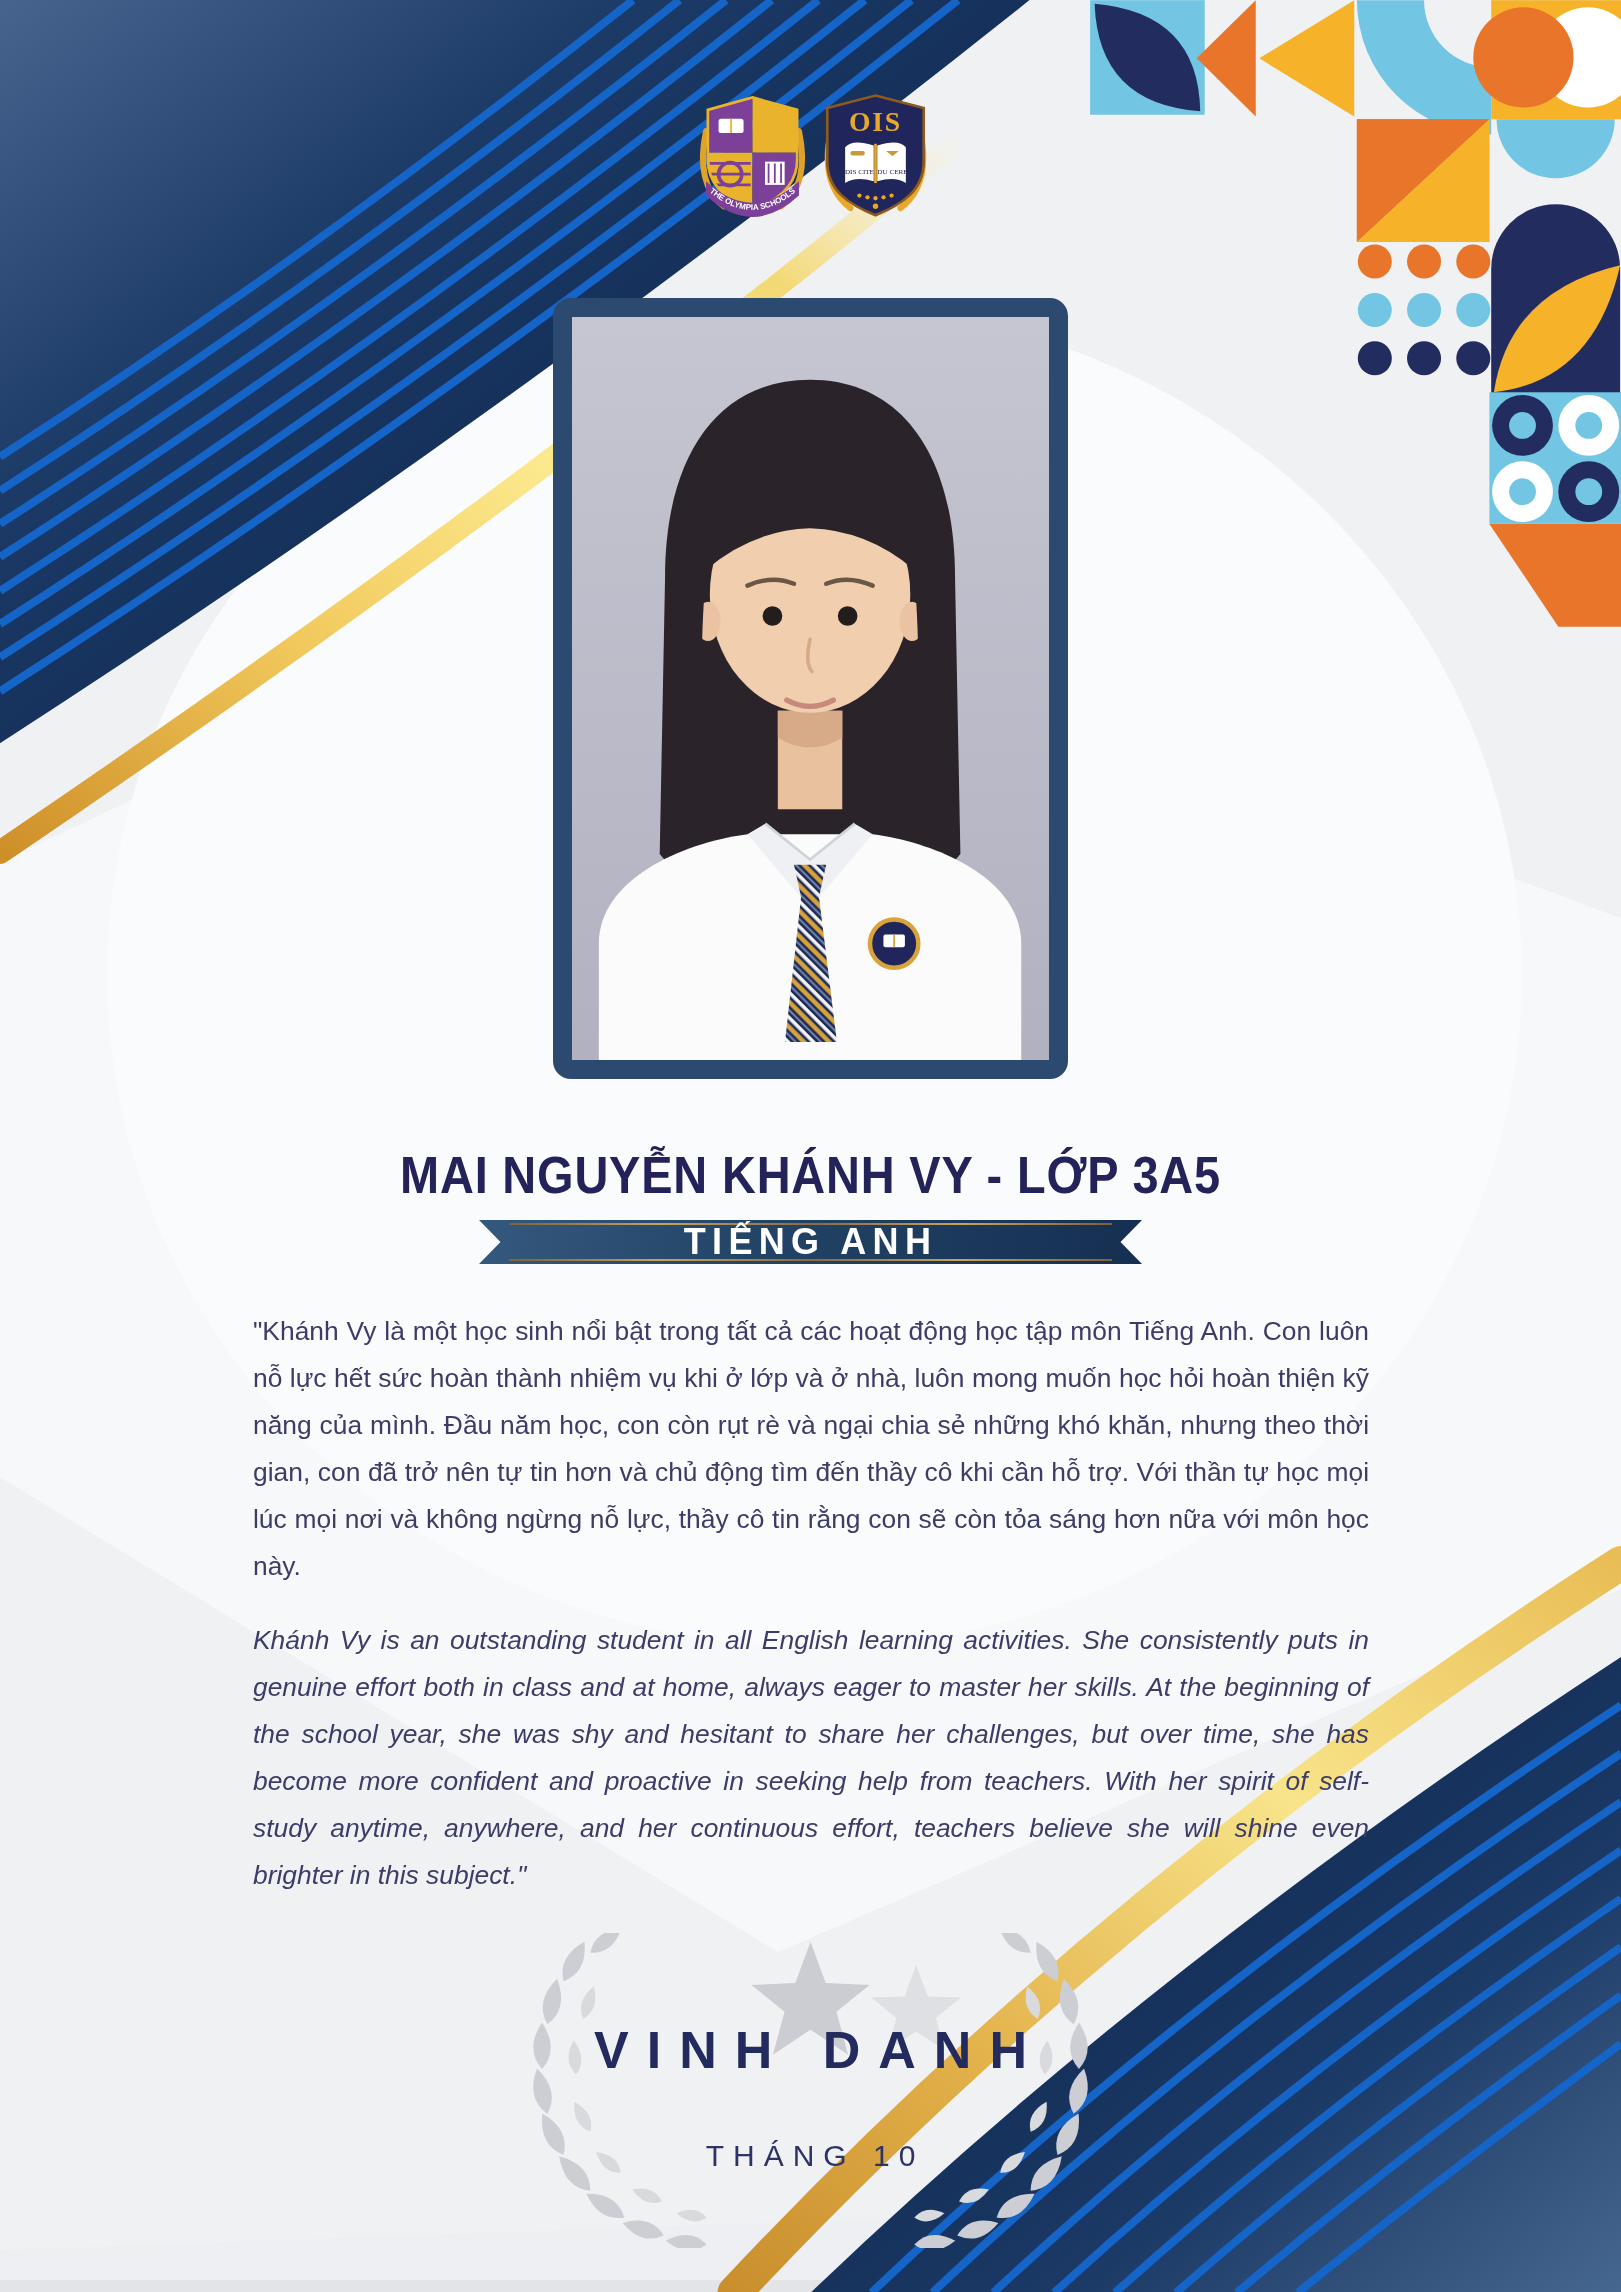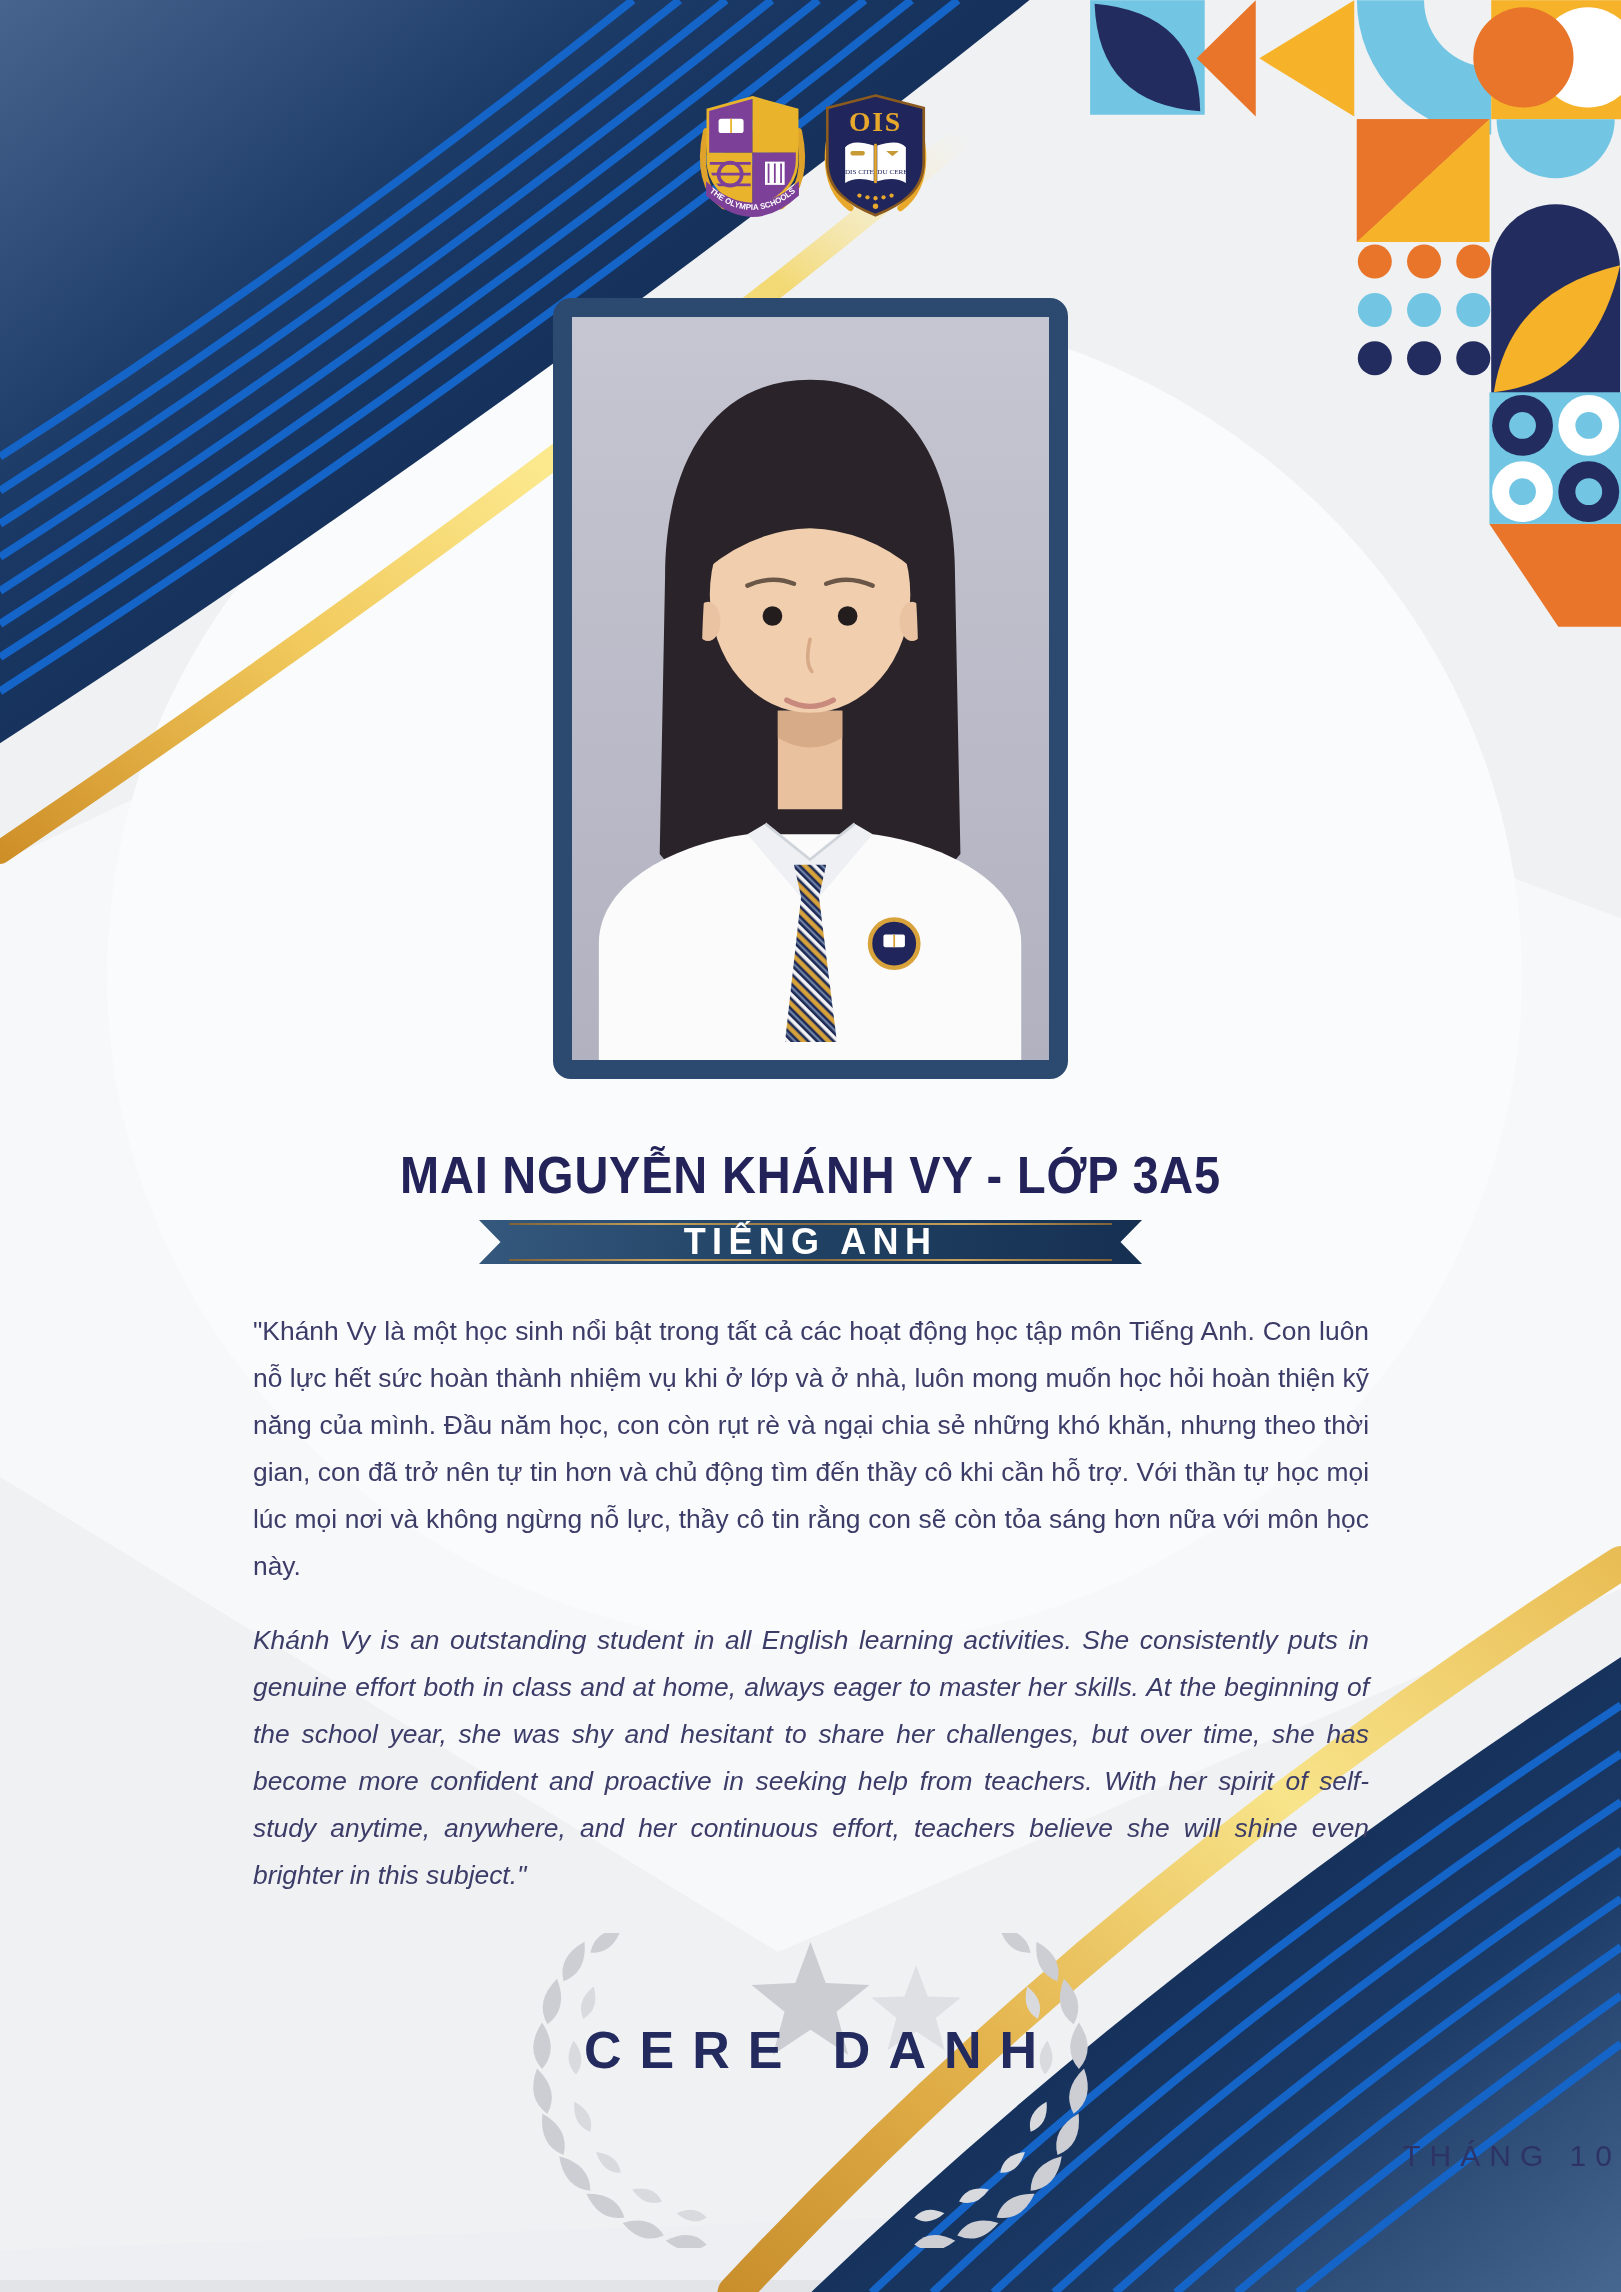--- a/index.html
+++ b/index.html
@@ -37,21 +37,21 @@
 
   
   .comment{left:253px;width:1116px;color:#3c3c68;font-size:26.4px;line-height:47px;text-align:justify;}
   .comment.vn{top:1308px;}
   .comment.en{top:1617px;font-style:italic;}
 
   
   .honor-wreath{left:515px;top:1933px;width:591px;height:315px;}
   .honor-title{left:0;top:2020px;width:1621px;text-align:center;
     font-size:52px;font-weight:800;color:#232a5e;letter-spacing:18px;text-indent:18px;}
-  .honor-subtitle{left:0;top:2139px;width:1621px;text-align:right;
+  .honor-subtitle{left:0;top:2139px;width:1621px;text-align:center;
     font-size:30px;font-weight:500;color:#2e3366;letter-spacing:9px;text-indent:9px;}
 
   .corner-svg{display:block;}
 </style>
 </head>
 <body>
 
 <div id="poster">
 
   <div class="abs bg-soft-1"></div>
@@ -308,17 +308,17 @@
         <use href="#leaf" transform="translate(76,96) rotate(-72) scale(0.95)"></use>
         <use href="#leaf" transform="translate(68,158) rotate(-94) scale(0.95)"></use>
         <use href="#leaf" transform="translate(84,222) rotate(-118) scale(0.95)"></use>
         <use href="#leaf" transform="translate(118,268) rotate(-140) scale(0.9)"></use>
         <use href="#leaf" transform="translate(164,300) rotate(-158) scale(0.9)"></use>
         <use href="#leaf" transform="translate(214,318) rotate(-172) scale(0.85)"></use>
       </g>
     </g>
     <use href="#branchL" transform="translate(660,0) scale(-1,1)"></use>
   </svg>
-  <div class="abs honor-title">CERE DANH</div>
+  <div class="abs honor-title">VINH DANH</div>
   <div class="abs honor-subtitle">THÁNG 10</div>
 
 </div>
 
 
 </body></html>

